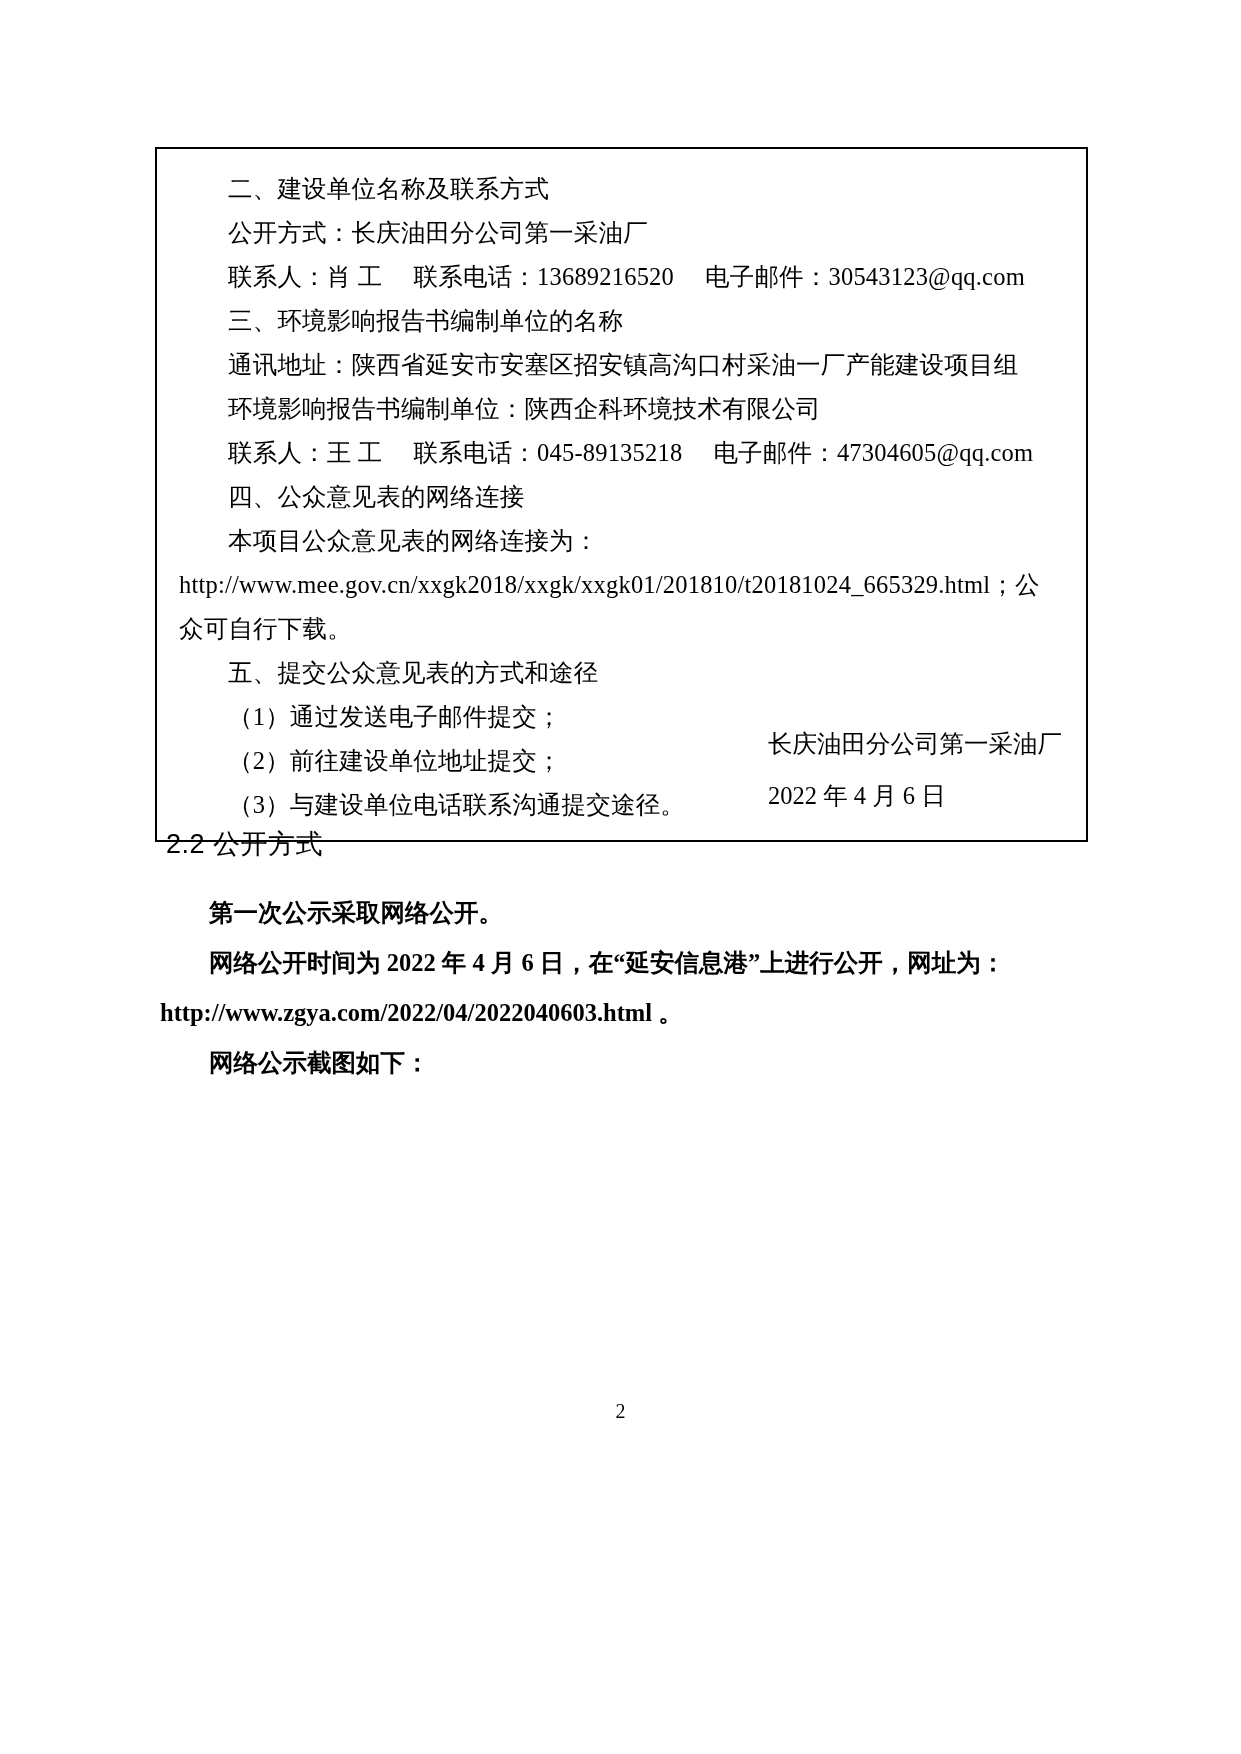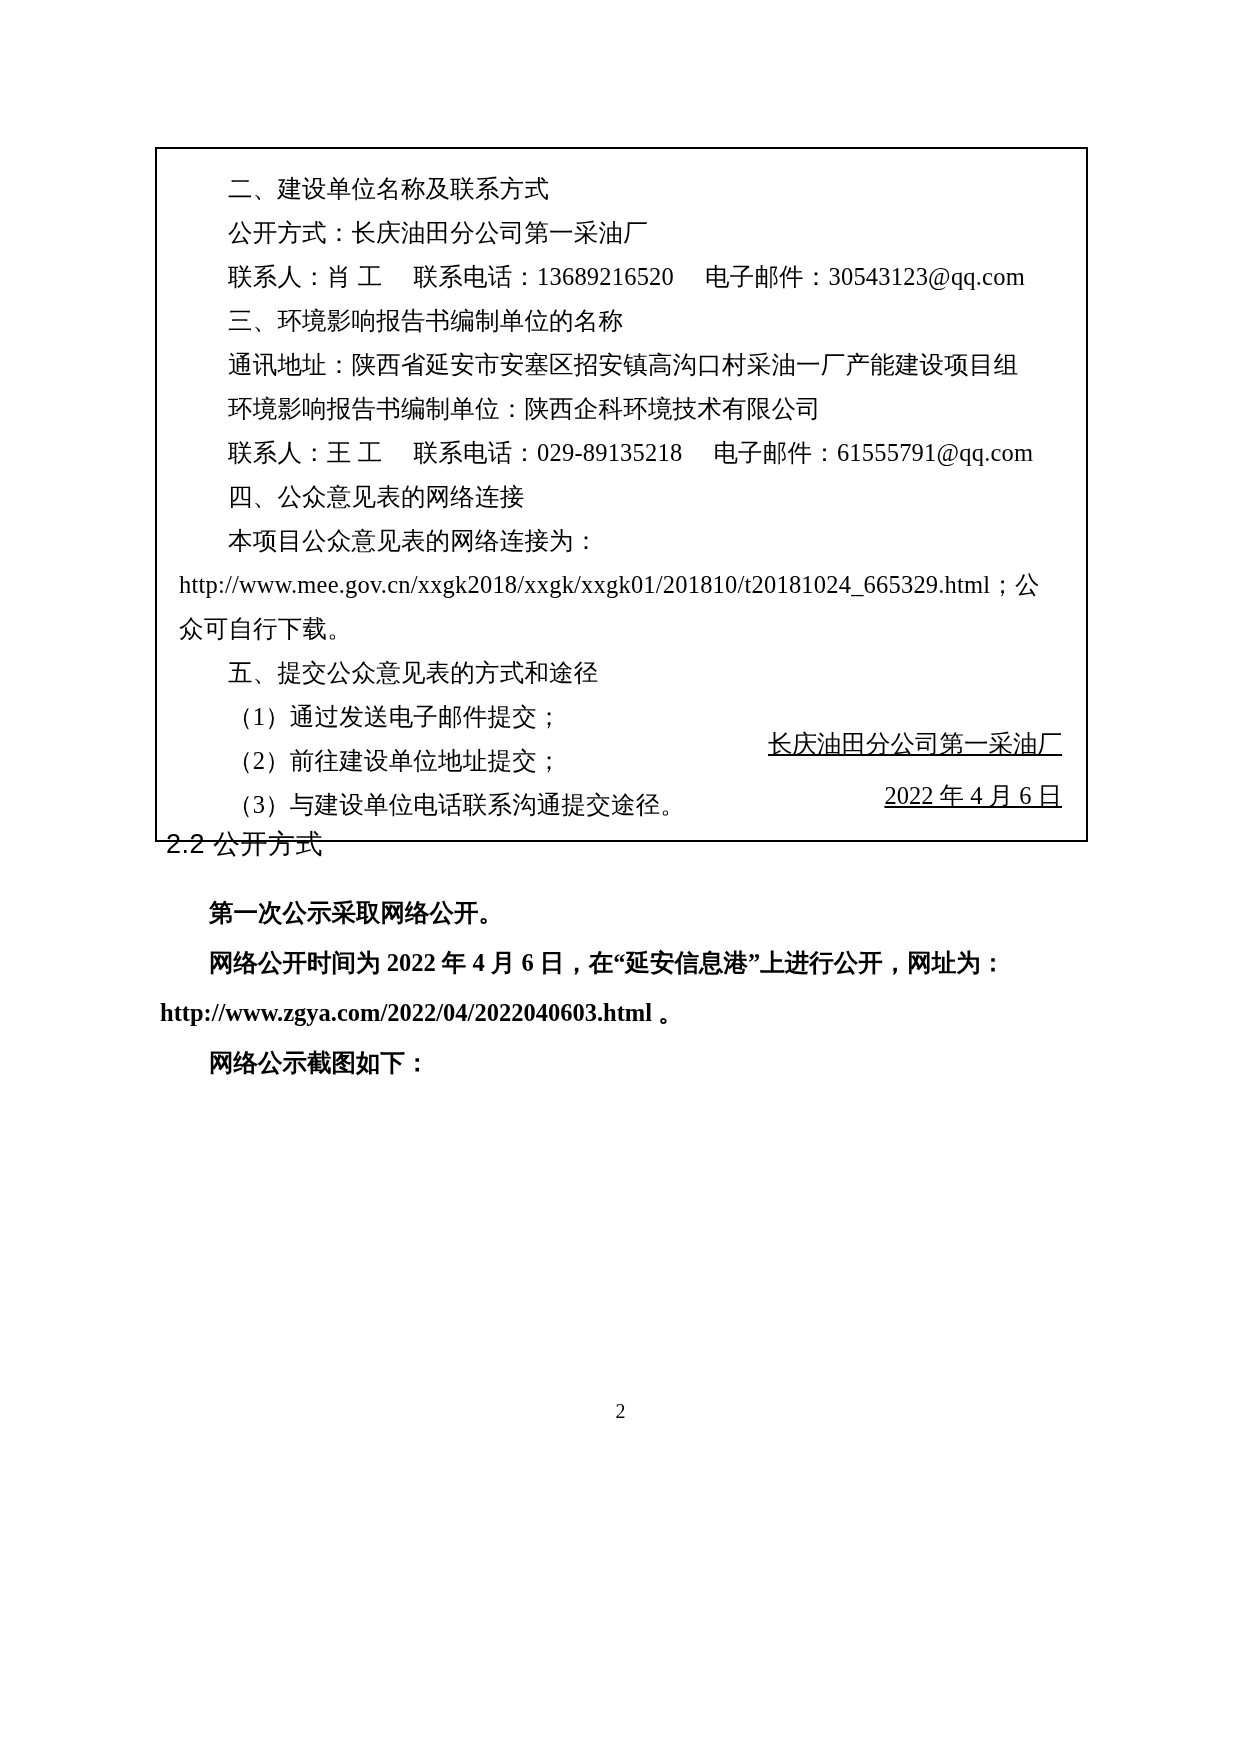--- a/index.html
+++ b/index.html
@@ -38,22 +38,20 @@
     white-space: pre-wrap;
     letter-spacing: 0.2px;
   }
   .indent {
     text-indent: 2em;
   }
   .sign-block {
     position: absolute;
     right: 24px;
     bottom: 18px;
-    text-align: right;
-    text-decoration: underline;
   }
   .sign-line {
     font-size: 24.5px;
     line-height: 52px;
   }
   .heading {
     position: absolute;
     left: 166px;
     top: 826px;
     font-family: "Liberation Sans", sans-serif;
@@ -86,21 +84,21 @@
 
 <div class="page">
 
   <div class="boxed">
     <div class="line indent">二、建设单位名称及联系方式</div>
     <div class="line indent">公开方式：长庆油田分公司第一采油厂</div>
     <div class="line indent">联系人：肖 工　 联系电话：13689216520　 电子邮件：30543123@qq.com</div>
     <div class="line indent">三、环境影响报告书编制单位的名称</div>
     <div class="line indent">通讯地址：陕西省延安市安塞区招安镇高沟口村采油一厂产能建设项目组</div>
     <div class="line indent">环境影响报告书编制单位：陕西企科环境技术有限公司</div>
-    <div class="line indent">联系人：王 工　 联系电话：029-89135218　 电子邮件：61555791@qq.com</div>
+    <div class="line indent">联系人：王 工　 联系电话：045-89135218　 电子邮件：47304605@qq.com</div>
     <div class="line indent">四、公众意见表的网络连接</div>
     <div class="line indent">本项目公众意见表的网络连接为：http://www.mee.gov.cn/xxgk2018/xxgk/xxgk01/201810/t20181024_665329.html；公众可自行下载。</div>
     <div class="line indent">五、提交公众意见表的方式和途径</div>
     <div class="line indent">（1）通过发送电子邮件提交；</div>
     <div class="line indent">（2）前往建设单位地址提交；</div>
     <div class="line indent">（3）与建设单位电话联系沟通提交途径。</div>
 
     <div class="sign-block">
       <div class="sign-line">长庆油田分公司第一采油厂</div>
       <div class="sign-line">2022 年 4 月 6 日</div>

